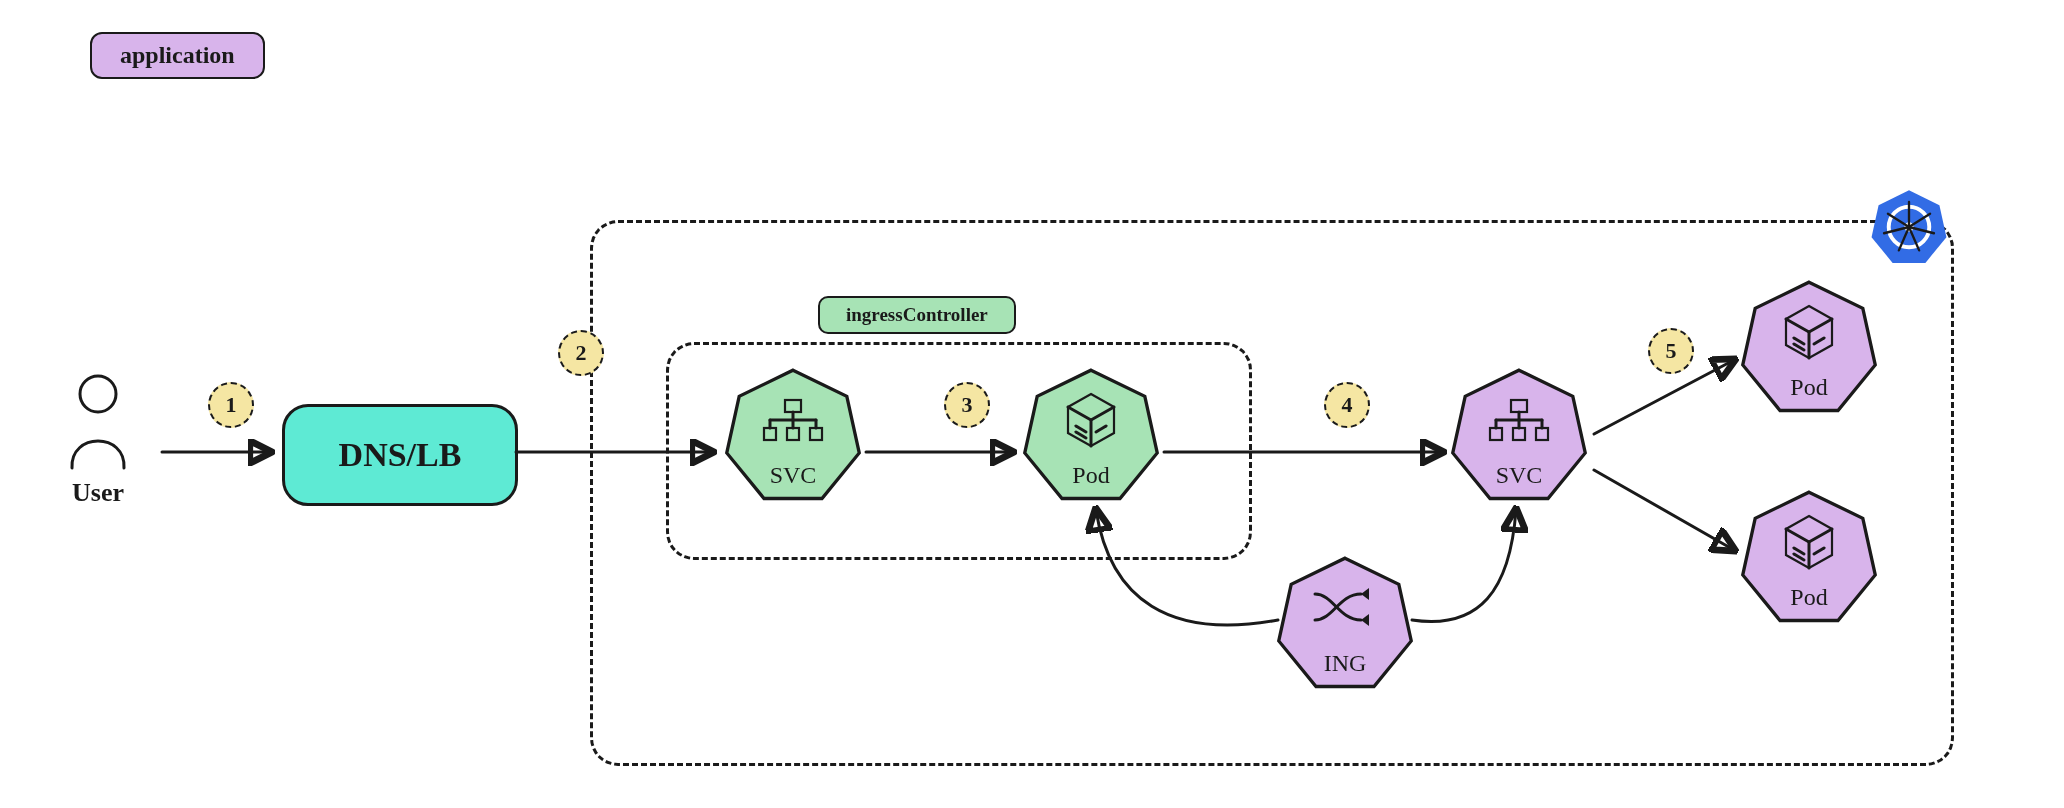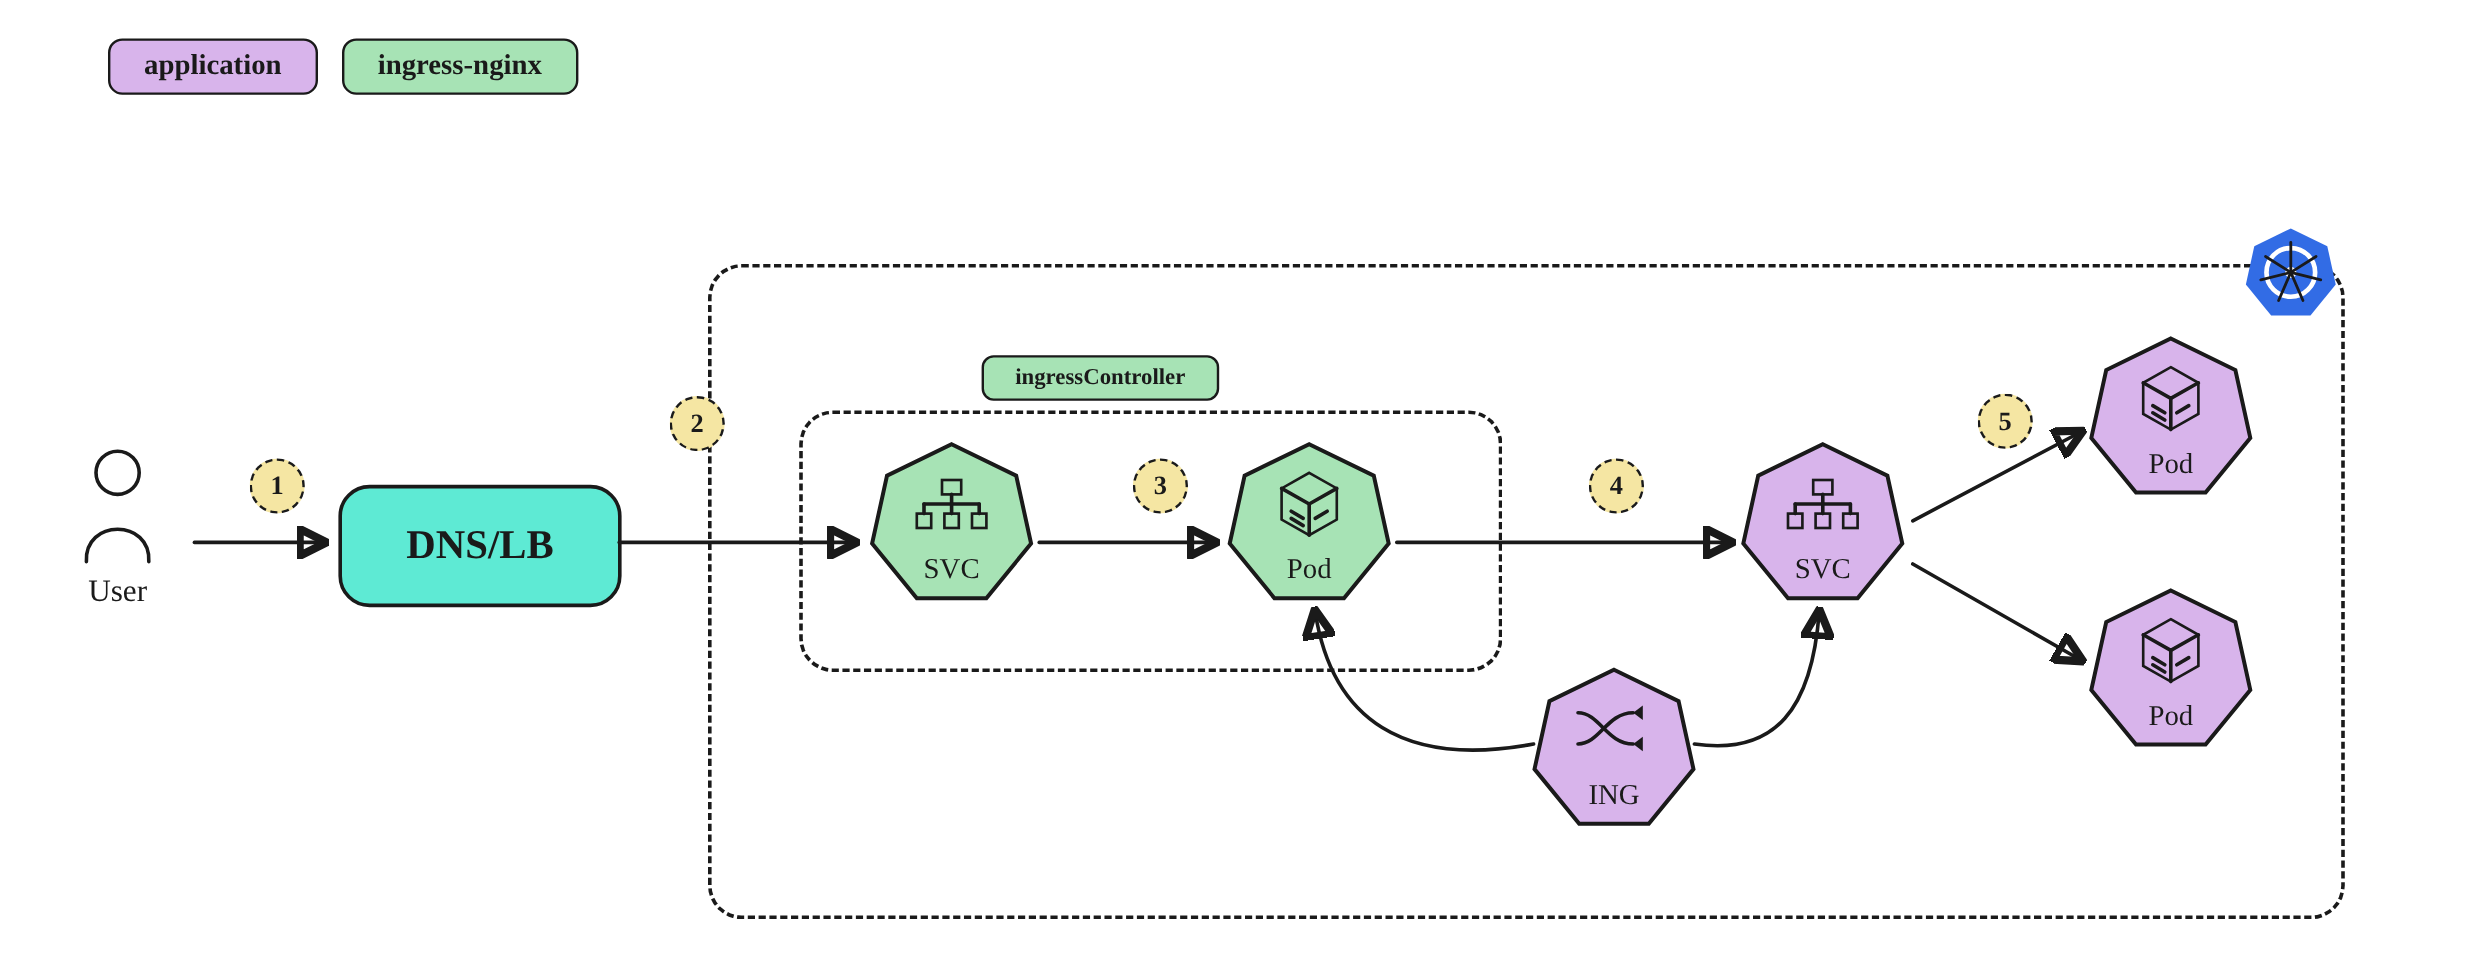--- a/index.html
+++ b/index.html
@@ -15,21 +15,21 @@
     color:var(--ink);
     width:2064px;
     height:808px;
     position:relative;
     user-select:none;
   }
   
   .legend{
     position:absolute;
     top:32px; left:90px;
-    display:flex; gap:20px;
+    display:flex; gap:36px;
   }
   .legend .chip{
     border:2px solid var(--ink);
     border-radius:12px;
     padding:8px 28px;
     font-size:24px;
     font-weight:600;
   }
   .chip.purple{ background:var(--purple); }
   .chip.green { background:var(--green); }
@@ -78,21 +78,21 @@
     z-index:6;
   }
 
   
   #user{
     position:absolute;
     top:372px; left:60px;
     text-align:center;
   }
   #user svg{ display:block; margin:0 auto 6px; }
-  #user .lbl{ font-size:26px; font-weight:400; }
+  #user .lbl{ font-size:26px; font-weight:700; }
 
   
   #dnslb{
     position:absolute;
     top:404px; left:282px;
     width:230px; height:96px;
     border:3px solid var(--ink);
     border-radius:26px;
     display:flex; align-items:center; justify-content:center;
     font-size:34px; font-weight:700;
@@ -129,21 +129,20 @@
     fill:none;
     stroke-linecap:round;
     stroke-linejoin:round;
   }
 </style>
 </head>
 <body>
 
 <div class="legend">
   <div class="chip purple">application</div>
-  <div class="chip green">ingress-nginx</div>
 </div>
 
 <div id="cluster-box" class="container-box"></div>
 
 <div id="ingctl-box" class="container-box"></div>
 <div id="ingctl-label" class="box-label">ingressController</div>
 
 <svg id="k8s-badge" viewBox="0 0 100 100">
   <polygon points="50,3 89,22 98,63 71,96 29,96 2,63 11,22" fill="#326ce5"></polygon>
   <circle cx="50" cy="50" r="26" fill="none" stroke="#fff" stroke-width="5"></circle>

